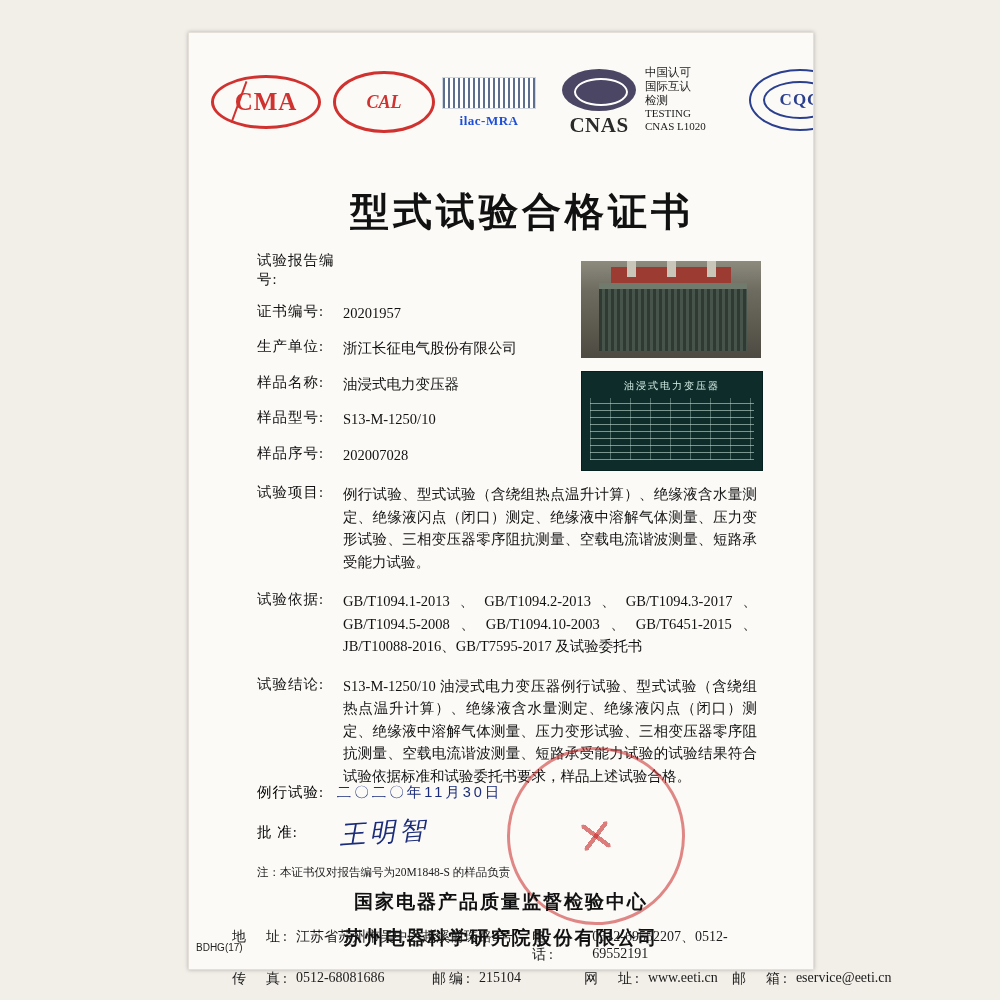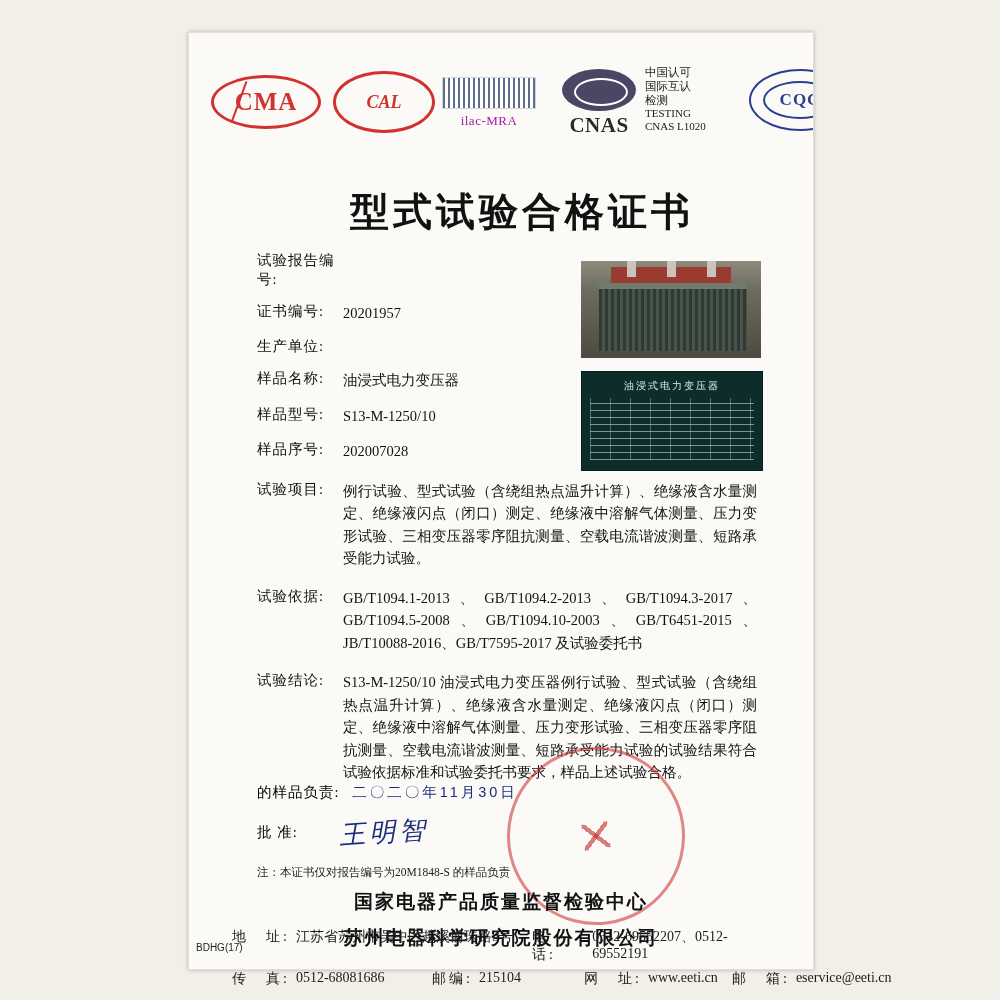--- a/index.html
+++ b/index.html
@@ -48,21 +48,21 @@
     color:#d0332f;font-weight:bold;font-size:18px;font-style:italic;
   }
 
   
   .ilac{left:248px;top:22px;width:104px;}
   .ilac .bars{
     width:92px;height:30px;margin:0 auto;background:#ffffff;
     border:1px solid #cfd6e0;
     background-image:repeating-linear-gradient(90deg,#5d6f8c 0 2px,#ffffff 2px 5px);
   }
-  .ilac .txt{color:#a21caf;font-weight:normal;font-size:13px;margin-top:4px;letter-spacing:.5px;}
+  .ilac .txt{color:#1d4ed8;font-weight:bold;font-size:13px;margin-top:4px;letter-spacing:.5px;}
 
   
   .cnas{left:350px;top:14px;width:120px;}
   .cnas .ell{
     width:74px;height:42px;margin:0 auto;border-radius:50%;
     background:#4a4663;position:relative;
   }
   .cnas .ell:after{
     content:"";position:absolute;left:12px;top:9px;width:50px;height:24px;
     border-radius:50%;border:2px solid #fff;
@@ -264,20 +264,21 @@
   <div class="fields">
     <div class="row">
       <div class="lbl">试验报告编号:</div>
     </div>
     <div class="row">
       <div class="lbl">证书编号:</div>
       <div class="val">20201957</div>
     </div>
     <div class="row">
       <div class="lbl">生产单位:</div>
+      <div class="val">浙江长征电气股份有限公司</div>
     </div>
     <div class="row">
       <div class="lbl">样品名称:</div>
       <div class="val">油浸式电力变压器</div>
     </div>
     <div class="row">
       <div class="lbl">样品型号:</div>
       <div class="val">S13-M-1250/10</div>
     </div>
     <div class="row gap">
@@ -294,21 +295,21 @@
     </div>
     <div class="row block">
       <div class="lbl">试验结论:</div>
       <div class="val">S13-M-1250/10 油浸式电力变压器例行试验、型式试验（含绕组热点温升计算）、绝缘液含水量测定、绝缘液闪点（闭口）测定、绝缘液中溶解气体测量、压力变形试验、三相变压器零序阻抗测量、空载电流谐波测量、短路承受能力试验的试验结果符合试验依据标准和试验委托书要求，样品上述试验合格。</div>
     </div>
   </div>
 
   <div class="seal"></div>
 
   <div class="issue">
-    <span>的样品负责:</span>
+    <span>例行试验:</span>
     <span class="hand">二〇二〇年11月30日</span>
   </div>
   <div class="approve">
     <span>批    准:</span>
   </div>
   <div class="sign">王明智</div>
 
   <div class="note">注：本证书仅对报告编号为20M1848-S 的样品负责</div>
 
   <div class="org">

